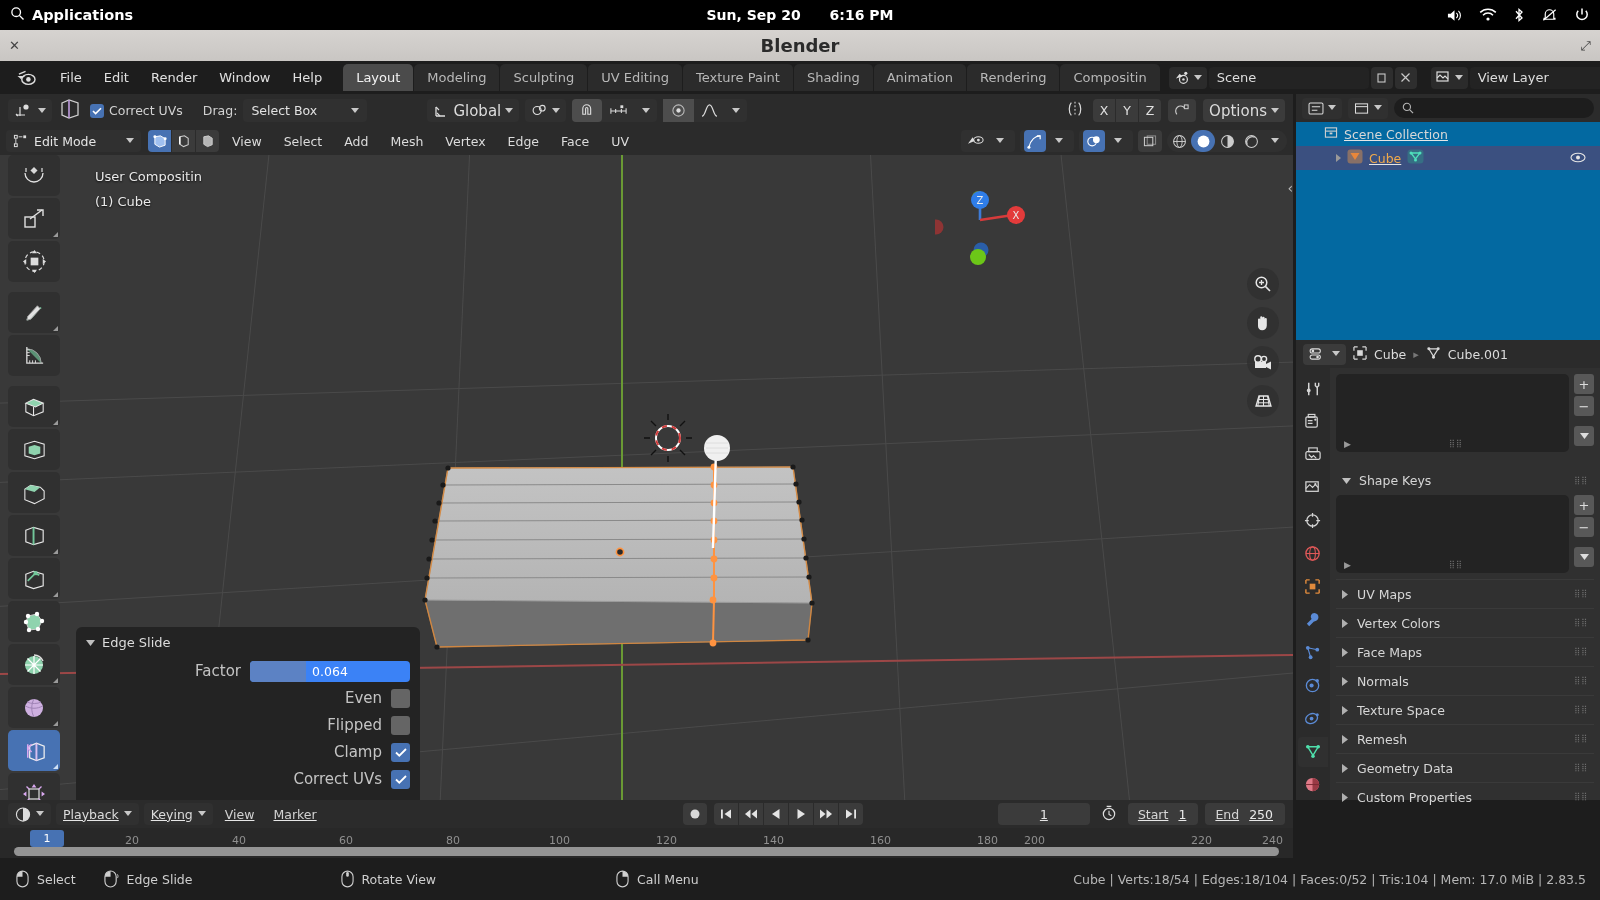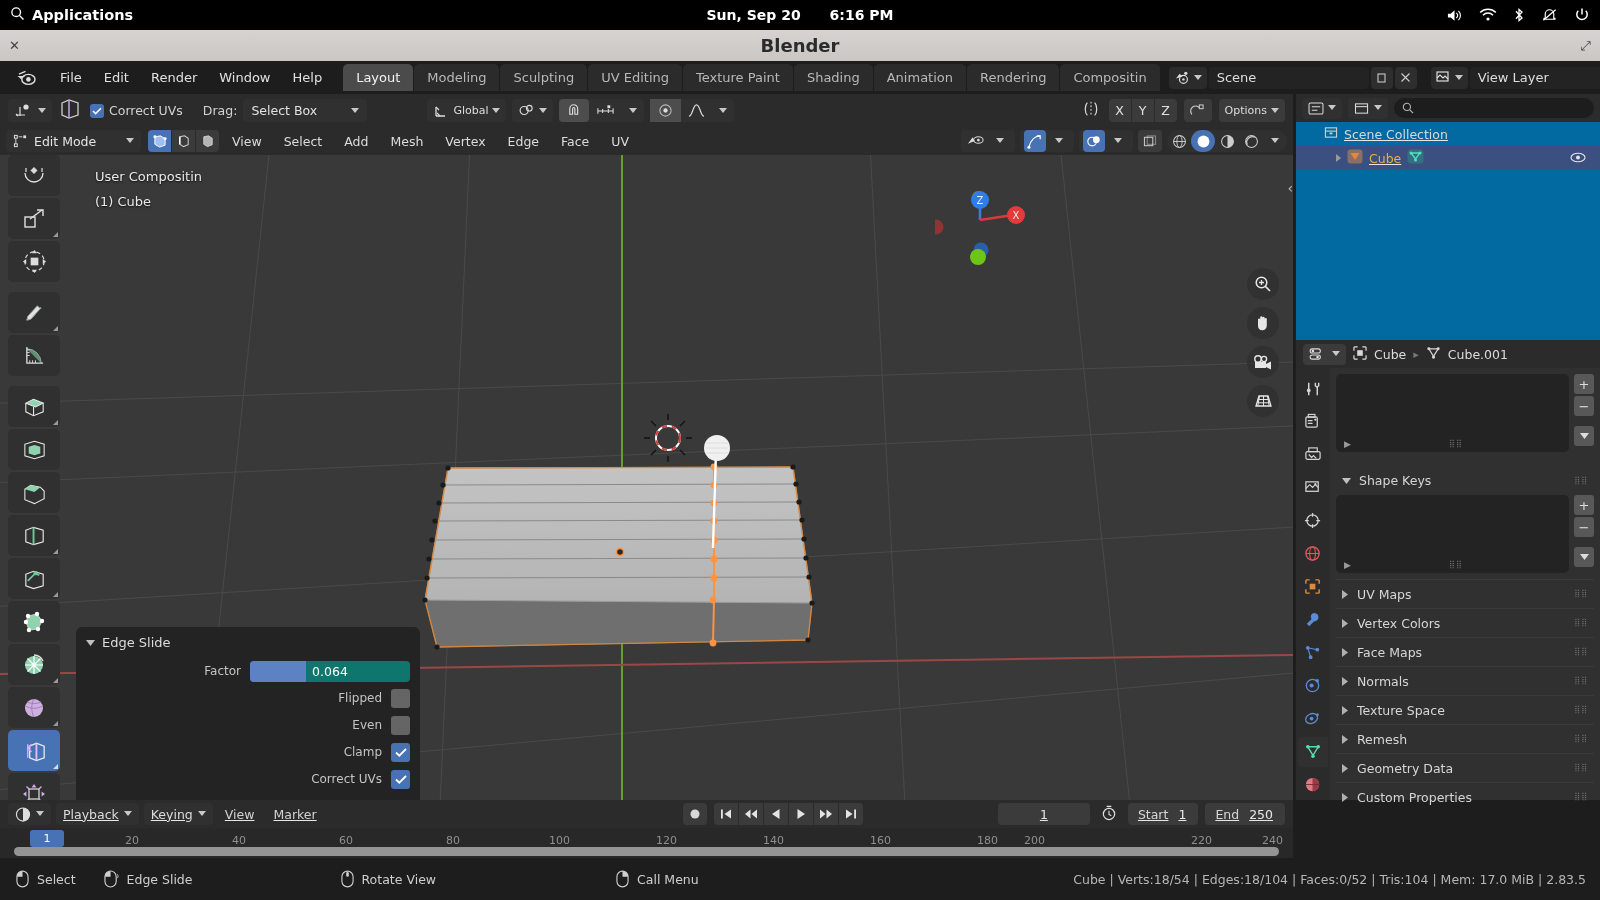--- a/index.html
+++ b/index.html
@@ -79,21 +79,21 @@
     margin-left: 2px; display:flex; align-items:center; justify-content:center; }
 
   
   .toolsettings {
     position: absolute; top: 94px; left: 0; width: 1293px; height: 33px;
     background: #2b2b2b; display: flex; align-items: center; gap: 6px;
     padding: 0 8px;
   }
   .ts-drop {
     background: #303030; border-radius: 4px; height: 23px; display: flex;
-    align-items: center; padding: 0 6px; gap: 4px; font-size: 11px; color: #dcdcdc;
+    align-items: center; padding: 0 6px; gap: 4px; font-size: 15px; color: #dcdcdc;
   }
   .ts-plain { display:flex; align-items:center; gap:5px; font-size:12.5px; color:#d2d2d2;}
   .select-box-drop {
     background: #303030; border-radius: 4px; height: 23px; width: 124px;
     display: flex; align-items: center; justify-content: space-between;
     padding: 0 8px; font-size: 12.5px; color: #e2e2e2;
   }
   .checkbox {
     width: 14px; height: 14px; border-radius: 3px; background: #4772b3;
     display: flex; align-items: center; justify-content: center;
@@ -168,22 +168,22 @@
   
   .oppanel {
     position: absolute; left: 76px; bottom: 0px; width: 344px;
     background: #232323; border-radius: 6px 6px 0 0; padding: 8px 10px 10px 10px;
     z-index: 6;
   }
   .op-title { display: flex; align-items: center; gap: 7px; font-size: 13px;
     color: #dcdcdc; margin-bottom: 10px; }
   .op-row { display: flex; align-items: center; justify-content: flex-end;
     gap: 9px; margin-bottom: 5px; height: 22px; }
-  .op-label { font-size: 12px; color: #c4c4c4; }
-  .slider { width: 160px; height: 21px; border-radius: 4px; background: #0f766e;
+  .op-label { font-size: 15px; color: #c4c4c4; }
+  .slider { width: 160px; height: 21px; border-radius: 4px; background: #3b82f6;
     position: relative; overflow: hidden; display:flex;align-items:center;
     justify-content:center; }
   .slider .fill { position: absolute; left:0; top:0; bottom:0; background:#5c82c4; }
   .slider .val { position: relative; font-size: 12.5px; color: #fff; }
   .op-chk { width: 19px; height: 19px; border-radius: 3px; background: #4772b3;
     display:flex;align-items:center;justify-content:center; }
   .op-chk.off { background: #656565; }
 
   
   .outliner {
@@ -891,25 +891,25 @@
         <span>Edge Slide</span>
       </div>
       <div class="op-row">
         <span class="op-label">Factor</span>
         <span class="slider">
           <span class="fill" id="factor-fill" style="width: 35%;"></span>
           <span class="val">0.064</span>
         </span>
       </div>
       <div class="op-row">
+        <span class="op-label">Even</span>
+        <span class="op-chk off"></span>
+      </div>
+      <div class="op-row">
         <span class="op-label">Flipped</span>
-        <span class="op-chk off"></span>
-      </div>
-      <div class="op-row">
-        <span class="op-label">Even</span>
         <span class="op-chk off"></span>
       </div>
       <div class="op-row">
         <span class="op-label">Clamp</span>
         <span class="op-chk">
           <svg width="12" height="9" viewBox="0 0 12 9">
               <path d="M1 4.5l3.3 3.2L11 1" fill="none" stroke="#fff" stroke-width="1.8"></path>
             </svg>
         </span>
       </div>

